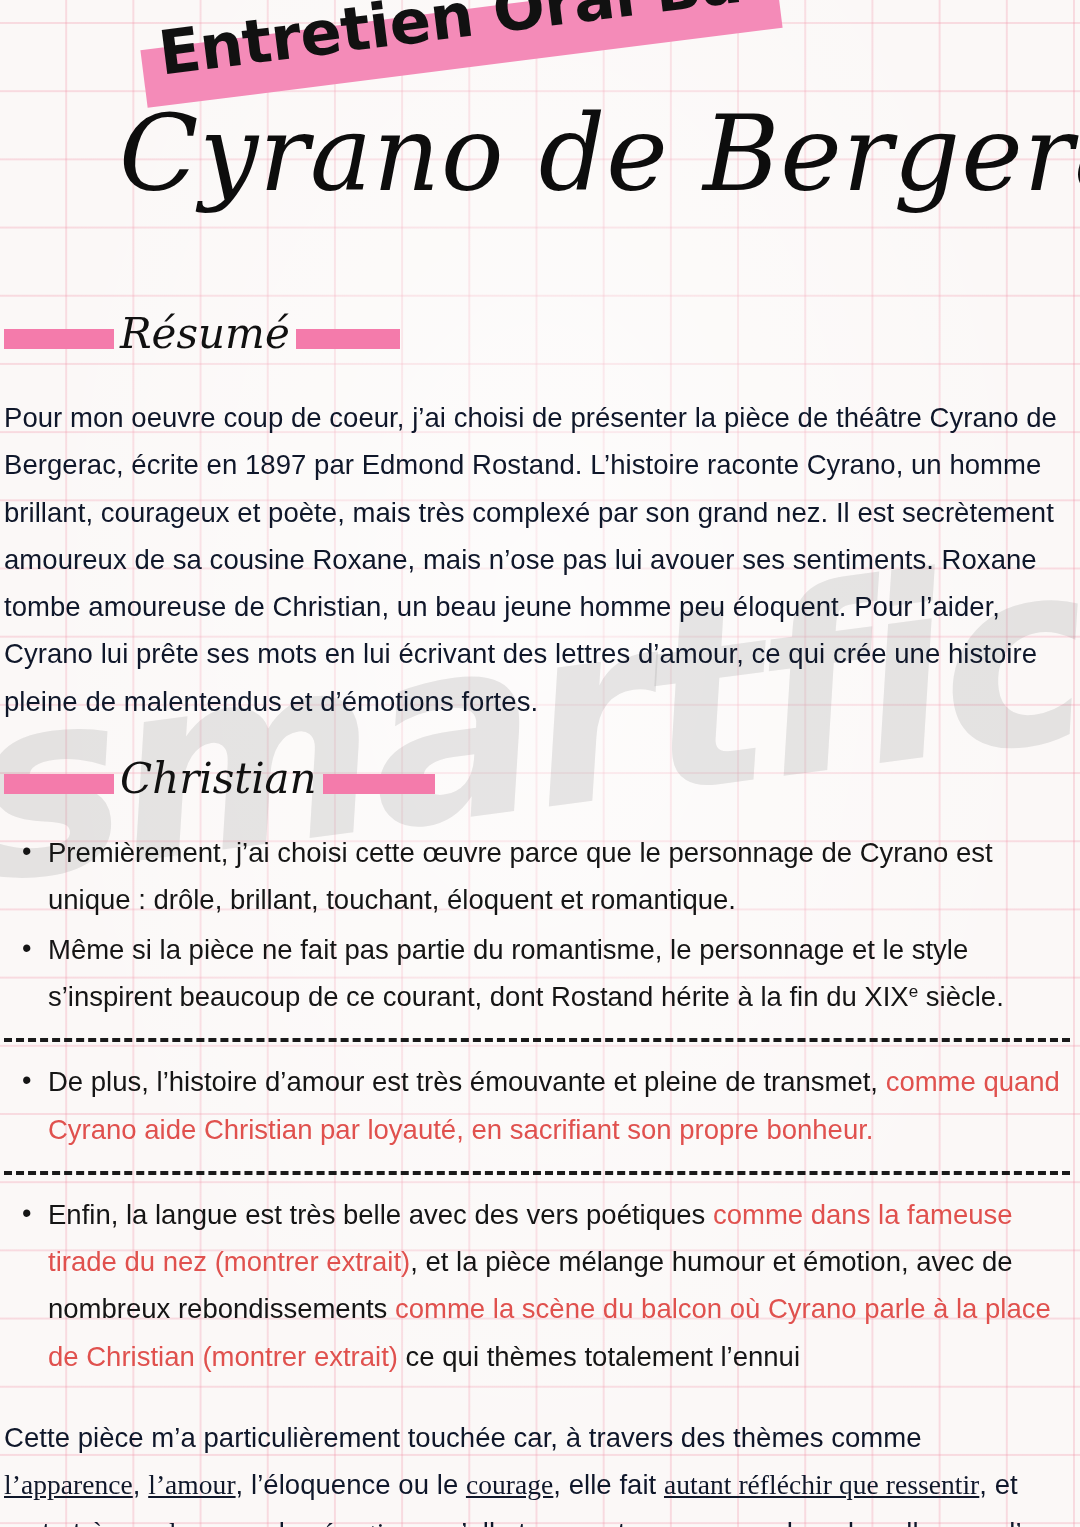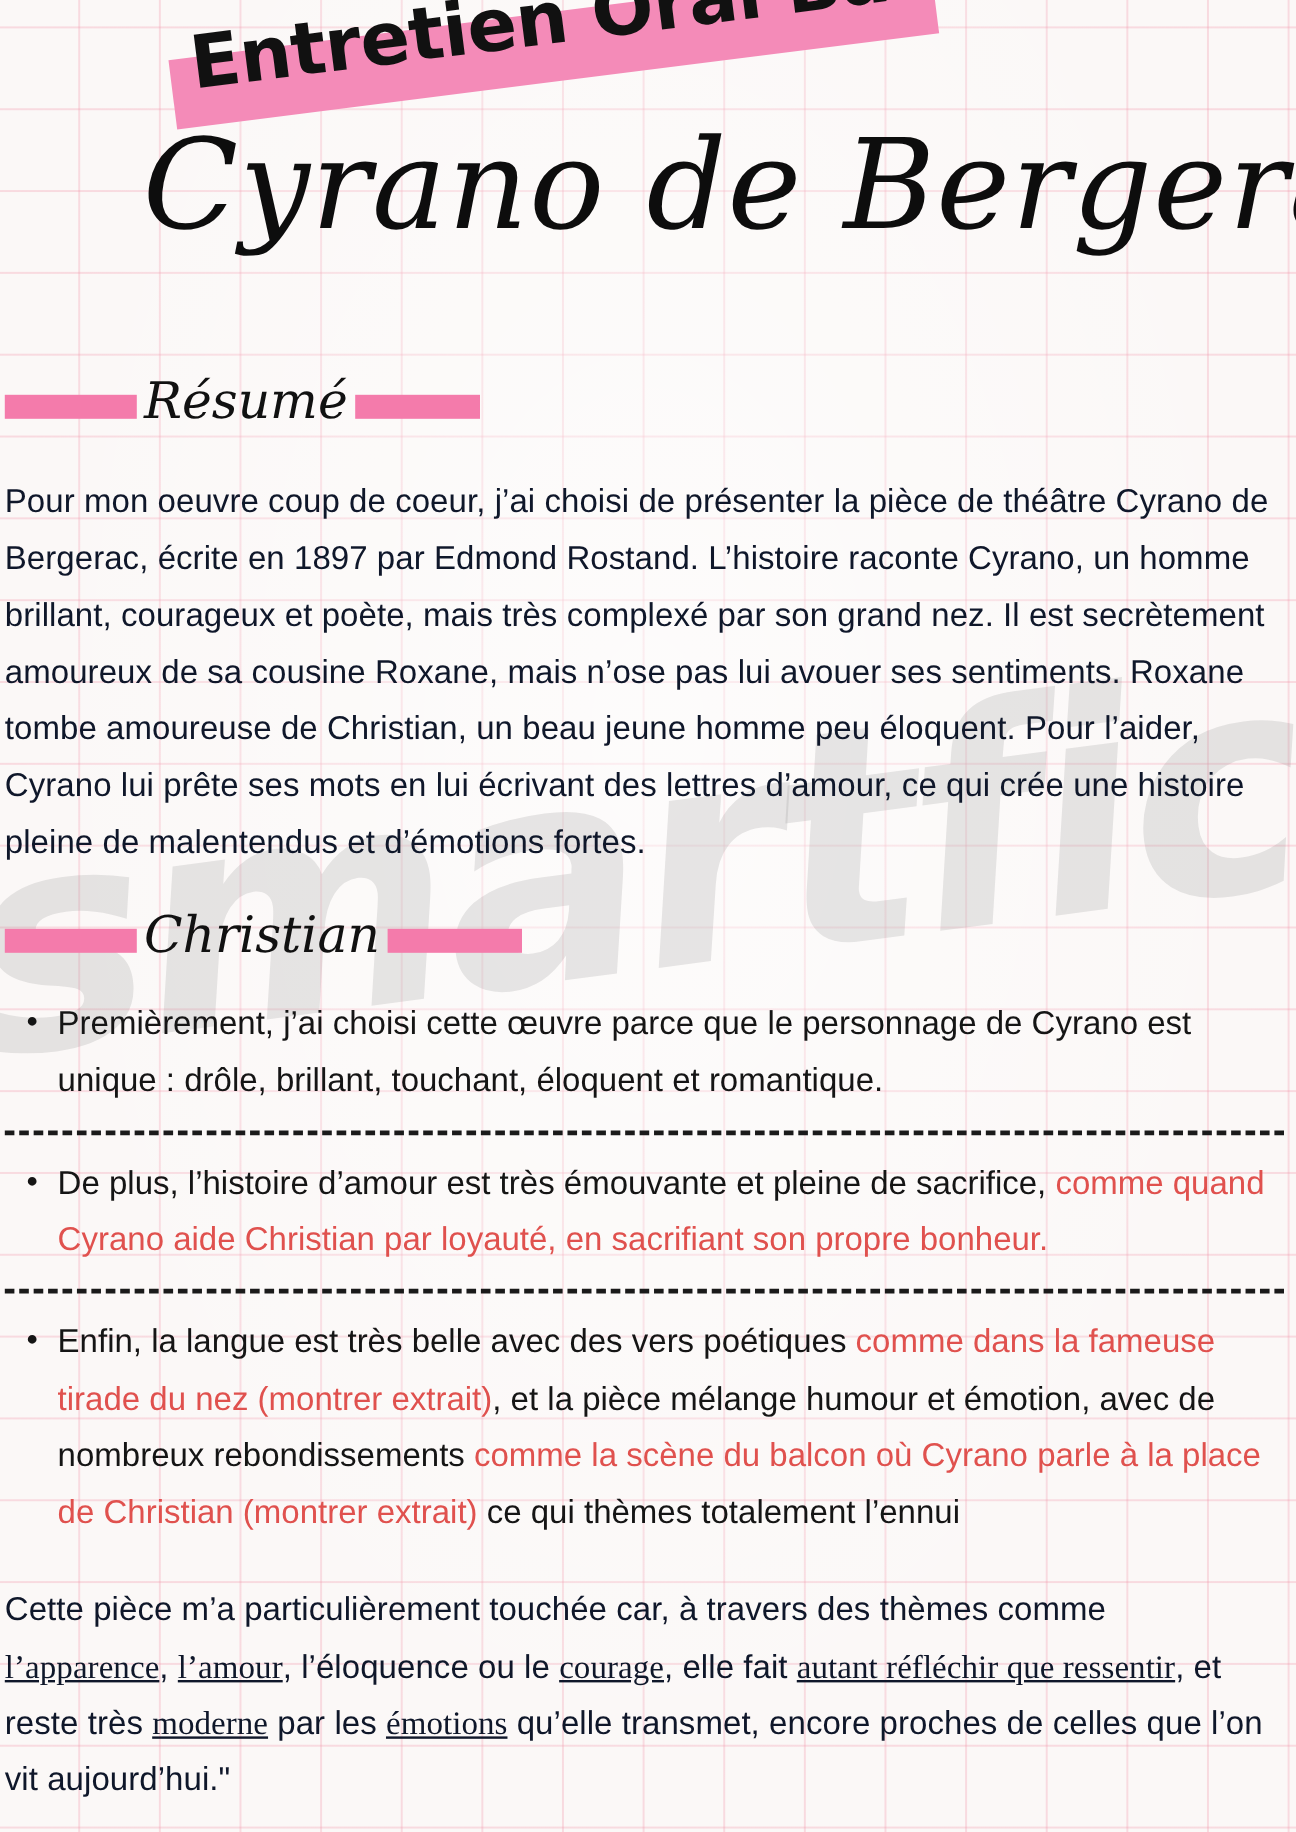--- a/index.html
+++ b/index.html
@@ -211,27 +211,30 @@
   <div class="section-head" id="head-arguments">
     <span class="bar bar-left"></span>
     <span class="section-title">Christian</span>
     <span class="bar bar-right"></span>
   </div>
 
   <ul class="bullets">
     <li>
       <span>Premièrement, j’ai choisi cette œuvre parce que le personnage de Cyrano est unique : drôle, brillant, touchant, éloquent et romantique.</span>
     </li>
+    <li>
+      <span>Même si la pièce ne fait pas partie du romantisme, le personnage et le style s’inspirent beaucoup de ce courant, dont Rostand hérite à la fin du XIX</span><sup class="ord">e</sup><span> siècle.</span>
+    </li>
   </ul>
 
   <hr class="dashed">
 
   <ul class="bullets">
     <li>
-      <span>De plus, l’histoire d’amour est très émouvante et pleine de sacrifice, </span><span class="red">comme quand Cyrano aide Christian par loyauté, en sacrifiant son propre bonheur.</span>
+      <span>De plus, l’histoire d’amour est très émouvante et pleine de transmet, </span><span class="red">comme quand Cyrano aide Christian par loyauté, en sacrifiant son propre bonheur.</span>
     </li>
   </ul>
 
   <hr class="dashed">
 
   <ul class="bullets">
     <li>
       <span>Enfin, la langue est très belle avec des vers poétiques </span><span class="red">comme dans la fameuse tirade du nez (montrer extrait)</span><span>, et la pièce mélange humour et émotion, avec de nombreux rebondissements </span><span class="red">comme la scène du balcon où Cyrano parle à la place de Christian (montrer extrait)</span><span> ce qui thèmes totalement l’ennui</span>
     </li>
   </ul>

